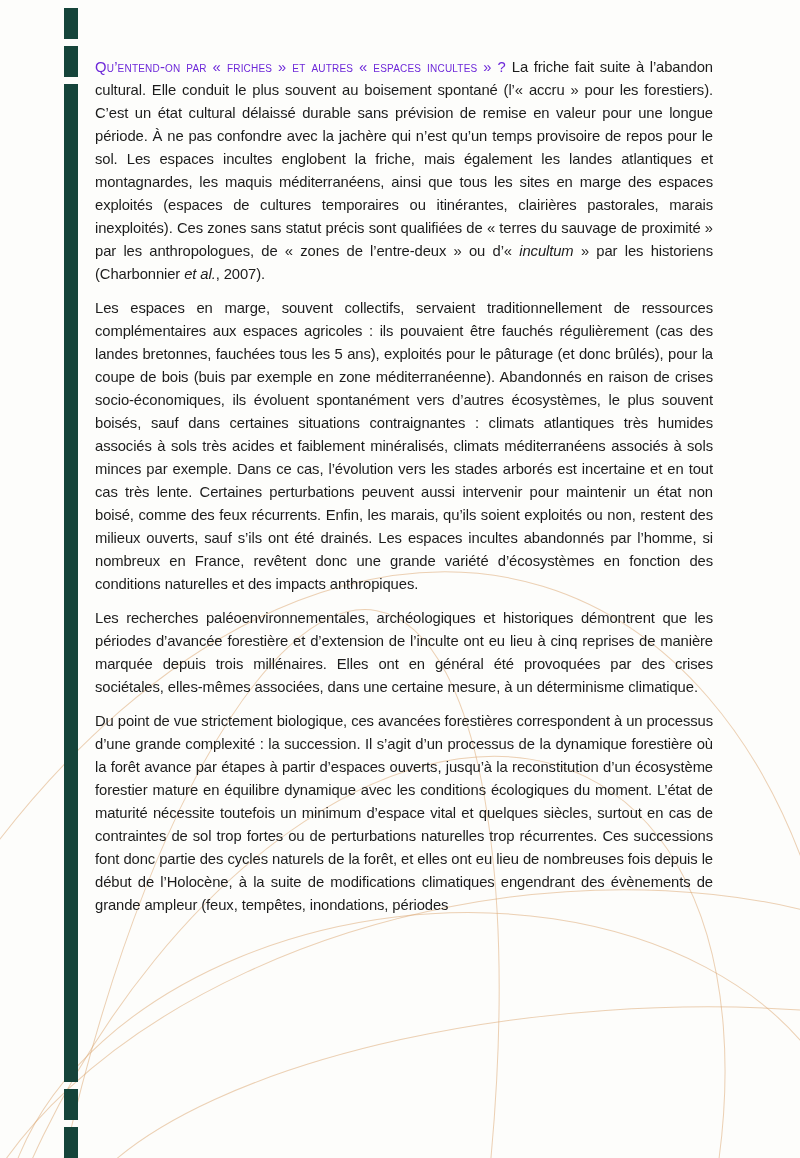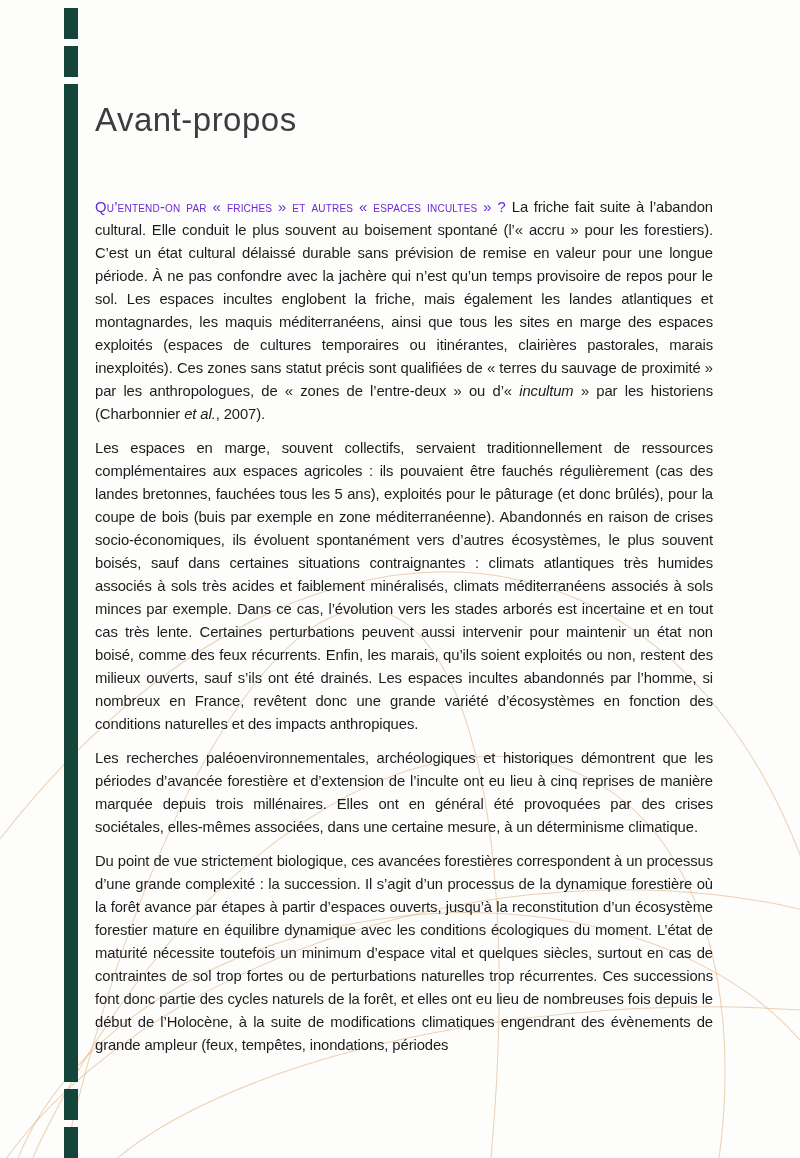--- a/index.html
+++ b/index.html
@@ -87,21 +87,20 @@
 
 <aside class="edge">
   <div class="sq"></div>
   <div class="sq"></div>
   <div class="bar"></div>
   <div class="sq"></div>
   <div class="sq"></div>
 </aside>
 
 <main class="content">
-  <h1 class="title">Avant-propos</h1>
 
   <div class="body-text">
     <p><span class="lead">Qu’entend-on par « friches » et autres « espaces incultes » ? </span><span>La friche fait suite à l’abandon cultural. Elle conduit le plus souvent au boisement spontané (l’« accru » pour les forestiers). C’est un état cultural délaissé durable sans prévision de remise en valeur pour une longue période. À ne pas confondre avec la jachère qui n’est qu’un temps provisoire de repos pour le sol. Les espaces incultes englobent la friche, mais également les landes atlantiques et montagnardes, les maquis méditerranéens, ainsi que tous les sites en marge des espaces exploités (espaces de cultures temporaires ou itinérantes, clairières pastorales, marais inexploités). Ces zones sans statut précis sont qualifiées de « terres du sauvage de proximité » par les anthropologues, de « zones de l’entre-deux » ou d’« </span><em>incultum</em><span> » par les historiens (Charbonnier </span><em>et al.</em><span>, 2007).</span></p>
 
     <p>Les espaces en marge, souvent collectifs, servaient traditionnellement de ressources complémentaires aux espaces agricoles : ils pouvaient être fauchés régulièrement (cas des landes bretonnes, fauchées tous les 5 ans), exploités pour le pâturage (et donc brûlés), pour la coupe de bois (buis par exemple en zone méditerranéenne). Abandonnés en raison de crises socio-économiques, ils évoluent spontanément vers d’autres écosystèmes, le plus souvent boisés, sauf dans certaines situations contraignantes : climats atlantiques très humides associés à sols très acides et faiblement minéralisés, climats méditerranéens associés à sols minces par exemple. Dans ce cas, l’évolution vers les stades arborés est incertaine et en tout cas très lente. Certaines perturbations peuvent aussi intervenir pour maintenir un état non boisé, comme des feux récurrents. Enfin, les marais, qu’ils soient exploités ou non, restent des milieux ouverts, sauf s’ils ont été drainés. Les espaces incultes abandonnés par l’homme, si nombreux en France, revêtent donc une grande variété d’écosystèmes en fonction des conditions naturelles et des impacts anthropiques.</p>
 
     <p>Les recherches paléoenvironnementales, archéologiques et historiques démontrent que les périodes d’avancée forestière et d’extension de l’inculte ont eu lieu à cinq reprises de manière marquée depuis trois millénaires. Elles ont en général été provoquées par des crises sociétales, elles-mêmes associées, dans une certaine mesure, à un déterminisme climatique.</p>
 
     <p>Du point de vue strictement biologique, ces avancées forestières correspondent à un processus d’une grande complexité : la succession. Il s’agit d’un processus de la dynamique forestière où la forêt avance par étapes à partir d’espaces ouverts, jusqu’à la reconstitution d’un écosystème forestier mature en équilibre dynamique avec les conditions écologiques du moment. L’état de maturité nécessite toutefois un minimum d’espace vital et quelques siècles, surtout en cas de contraintes de sol trop fortes ou de perturbations naturelles trop récurrentes. Ces successions font donc partie des cycles naturels de la forêt, et elles ont eu lieu de nombreuses fois depuis le début de l’Holocène, à la suite de modifications climatiques engendrant des évènements de grande ampleur (feux, tempêtes, inondations, périodes</p>
   </div>

